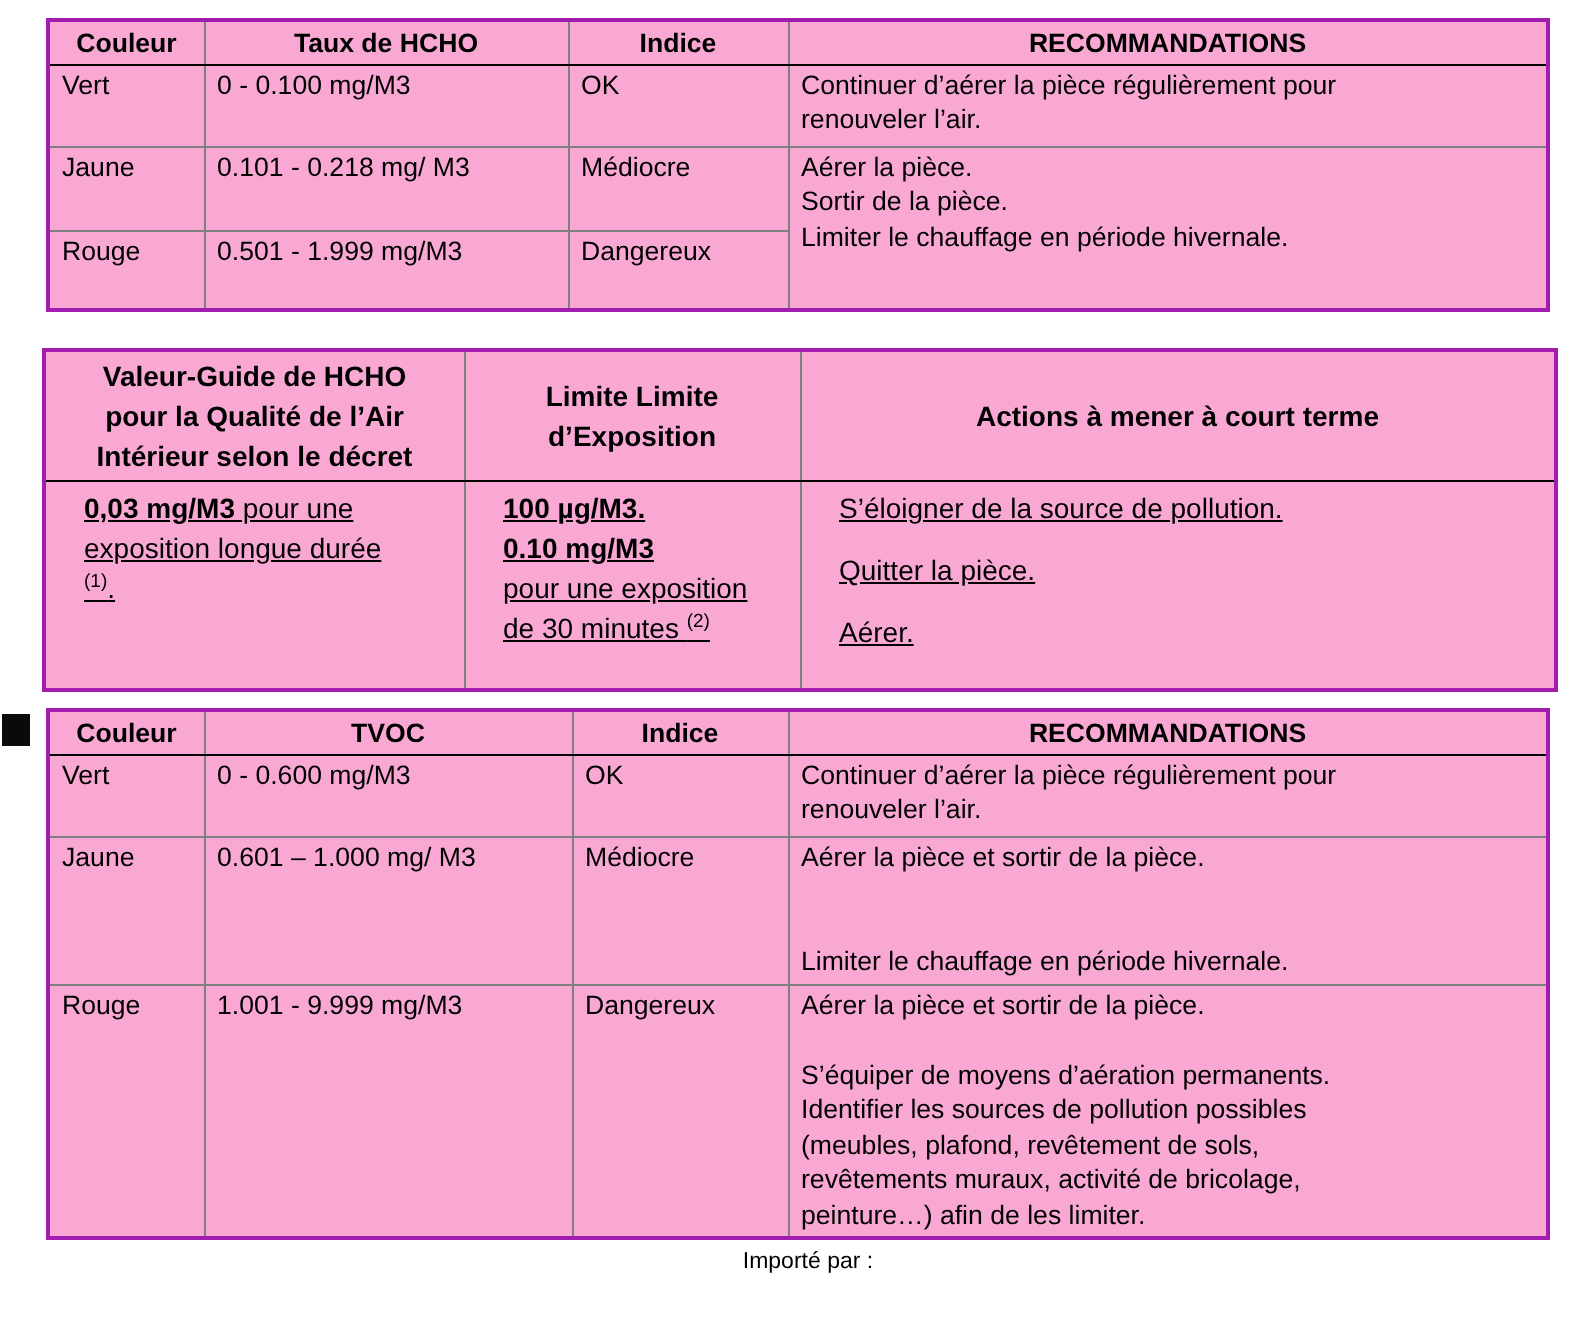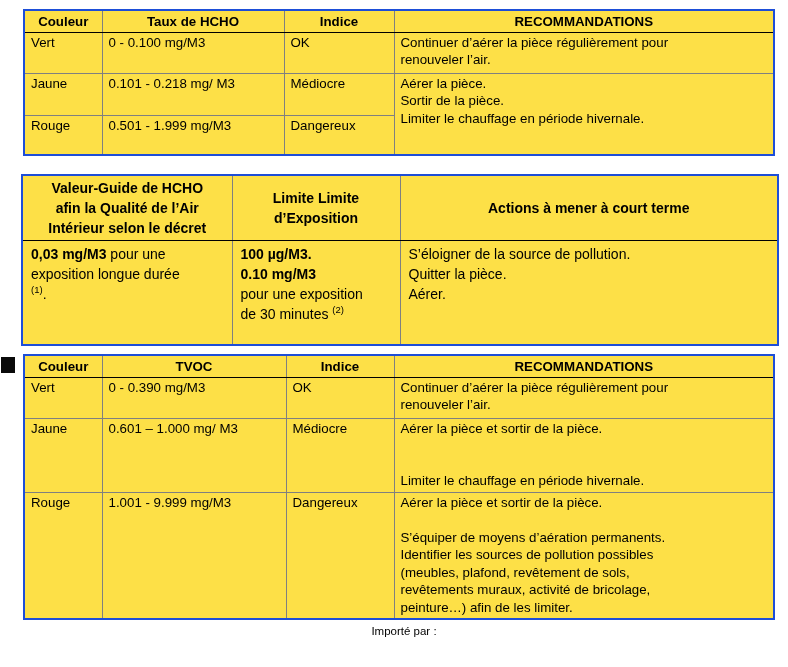--- a/index.html
+++ b/index.html
@@ -12,48 +12,48 @@
     position: relative;
     width: 788px;
     height: 667px;
     background: #ffffff;
     overflow: hidden;
   }
   table.t {
     position: absolute;
     border-collapse: collapse;
     table-layout: fixed;
-    border: 2px solid #1d4ed8;
-    background: #fde047;
+    border: 2px solid #a21caf;
+    background: #f9a8d4;
   }
   .t th, .t td {
     border: 1px solid #808080;
     vertical-align: top;
     text-align: left;
     overflow: hidden;
   }
   .t th {
     font-weight: bold;
     text-align: center;
     vertical-align: middle;
     border-bottom-color: #000000;
   }
   .t1, .t3 { font-size: 13.3px; line-height: 17.5px; }
   .t1 td, .t3 td { padding: 1px 6px 2px 6px; }
   .t1 th, .t3 th { padding: 1px 3px; }
   .t1 { left: 23px; top: 9px; }
   .t3 { left: 23px; top: 354px; }
   .t2 { left: 21px; top: 174px; font-size: 14px; line-height: 20px; }
   .t2 th { padding: 2px 6px; }
-  .t2 td { padding: 3px 8px; }
+  .t2 td { padding: 3px 19px; text-decoration: underline; }
   .pre { white-space: pre-line; }
   .vmid { vertical-align: middle; }
   .ctr { text-align: center; }
   sup { font-size: 9.5px; line-height: 0; }
-  .actions-cell div + div { }
+  .actions-cell div + div { margin-top: 11px; }
   .footer {
     position: absolute;
     left: 0; top: 624px;
     width: 100%;
     text-align: center;
     font-size: 11.5px;
     line-height: 15.5px;
     padding-left: 20px;
   }
   .black-square {
@@ -109,21 +109,21 @@
 
   <table class="t t2">
     <colgroup>
       <col style="width:210px">
         <col style="width:168px">
         <col style="width:378px">
     </colgroup>
     <tbody>
         <tr style="height:64px">
       <th class="pre">Valeur-Guide de HCHO
-afin la Qualité de l’Air
+pour la Qualité de l’Air
 Intérieur selon le décret</th>
       <th class="pre">Limite Limite
 d’Exposition</th>
       <th>Actions à mener à court terme</th>
     </tr>
     <tr style="height:104px">
       <td class="vmid">
         <div><b>0,03 mg/M3</b><span> pour une exposition longue durée</span></div>
         <div><sup>(1)</sup><span>.</span></div>
       </td>
@@ -151,21 +151,21 @@
     </colgroup>
     <tbody>
         <tr style="height:22px">
       <th>Couleur</th>
       <th>TVOC</th>
       <th>Indice</th>
       <th>RECOMMANDATIONS</th>
     </tr>
     <tr style="height:41px">
       <td>Vert</td>
-      <td>0 - 0.390 mg/M3</td>
+      <td>0 - 0.600 mg/M3</td>
       <td>OK</td>
       <td class="pre">Continuer d’aérer la pièce régulièrement pour
 renouveler l’air.</td>
     </tr>
     <tr style="height:70px">
       <td>Jaune</td>
       <td>0.601 – 1.000 mg/ M3</td>
       <td>Médiocre</td>
       <td class="pre">Aérer la pièce et sortir de la pièce.
 

